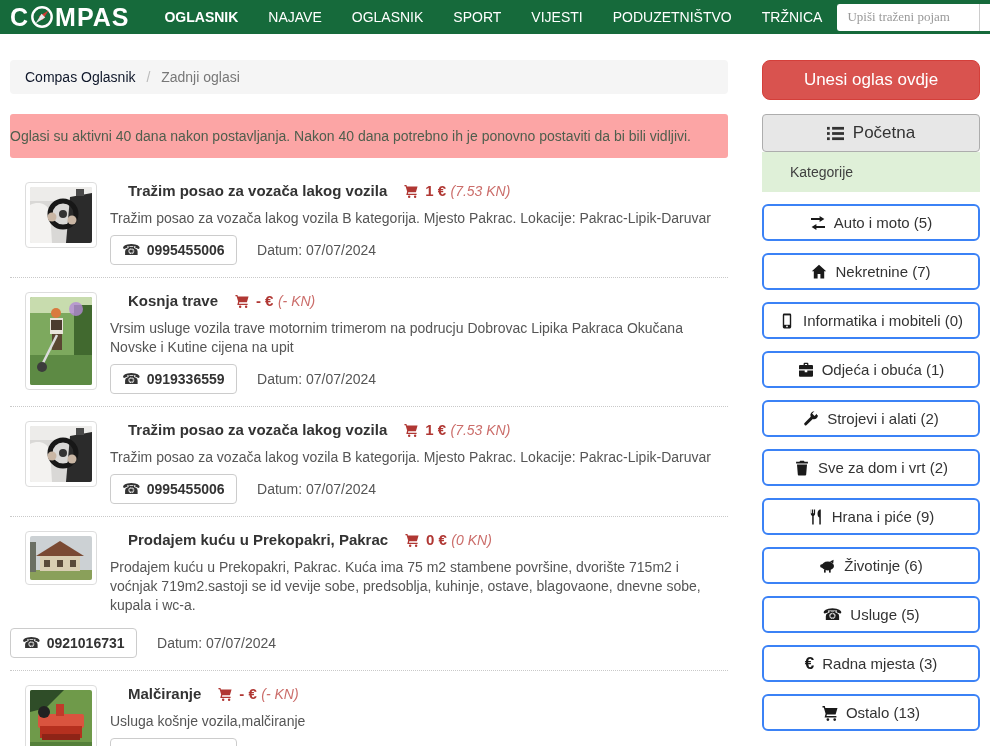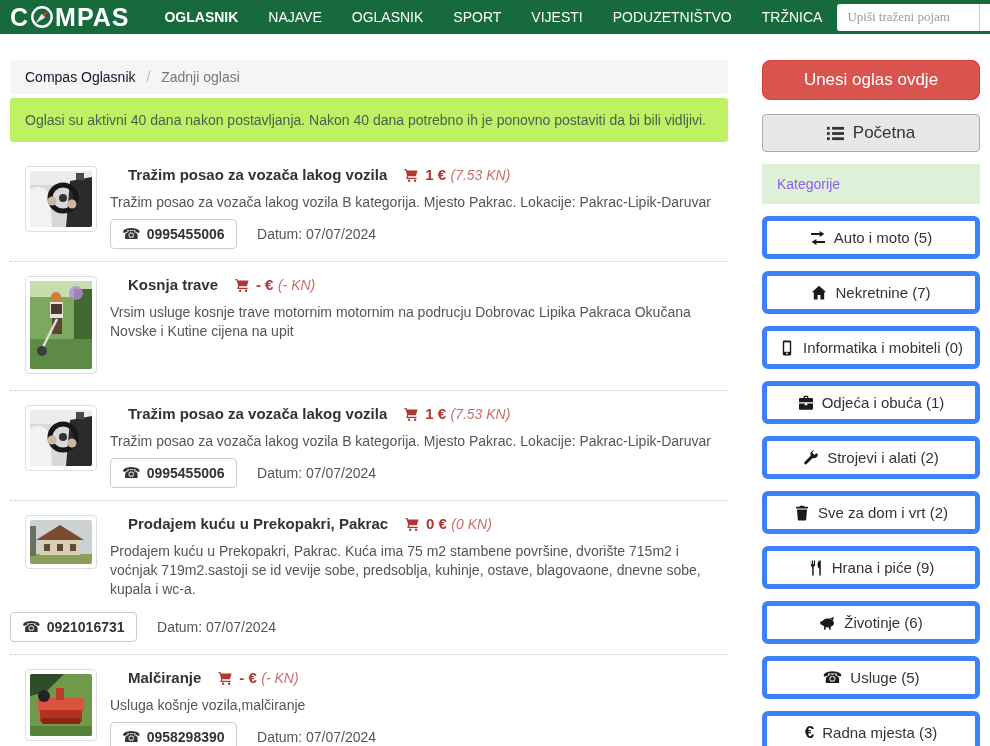--- a/index.html
+++ b/index.html
@@ -29,22 +29,22 @@
   
   .main { display: flex; padding: 0 10px; align-items: flex-start; }
   .content { width: 718px; flex: none; }
   .sidebar { width: 218px; flex: none; margin-left: 34px; }
 
   
   .breadcrumb { margin-top: 26px; background: #f5f5f5; border-radius: 4px;
     padding: 9px 15px; font-size: 14px; color: #777; }
   .breadcrumb a { color: #0f172a; text-decoration: none; }
   .breadcrumb .sep { color: #bbb; margin: 0 7px; }
-  .notice { margin-top: 4px; background: #bef264; border-radius: 3px;
-    padding: 13px 15px; font-size: 14px; color: #4f5e4d; line-height: 18px; }
+  .notice { margin-top: 20px; background: #fca5a5; border-radius: 3px;
+    padding: 13px 0; font-size: 14px; color: #4f5e4d; line-height: 18px; }
 
   
   .ads { margin-top: 10px; }
   .ad { padding: 12px 0; }
   .ad + .ad { border-top: 1px dotted #c9c9c9; }
   .ad::after { content: ""; display: block; clear: both; }
   .thumb { float: left; margin: 2px 13px 4px 15px; background: #fff;
     border: 1px solid #ddd; border-radius: 4px; padding: 4px; cursor: pointer; }
   .thumb svg { display: block; border-radius: 2px; }
   .ad-body { overflow: hidden; }
@@ -65,24 +65,24 @@
 
   
   .btn-insert { display: block; width: 100%; margin-top: 26px; background: #d9534f;
     border: 1px solid #d43f3a; border-radius: 8px; color: #fff; font-size: 17px;
     padding: 9px 16px; text-align: center; cursor: pointer;
     font-family: "Liberation Sans", sans-serif; }
   .btn-home { display: flex; align-items: center; justify-content: center; gap: 9px;
     width: 100%; margin-top: 14px; background: #e7e7e7; border: 1px solid #adadad;
     border-radius: 4px; color: #333; font-size: 17px; padding: 8px 0;
     cursor: pointer; font-family: "Liberation Sans", sans-serif; }
-  .kategorije { margin-top: 12px; background: #dff0d8; padding: 12px 15px;
-    font-size: 14px; color: #8b5cf6; }
+  .kategorije { background: #dff0d8; padding: 12px 28px;
+    font-size: 14px; color: #404040; }
   .cat-btn { display: flex; align-items: center; justify-content: center; gap: 8px;
-    width: 100%; margin-top: 12px; background: #fff; border: 5px solid #3b82f6;
+    width: 100%; margin-top: 12px; background: #fff; border: 2px solid #3b82f6;
     border-radius: 6px; padding: 8px 0; font-size: 15px; color: #333;
     cursor: pointer; font-family: "Liberation Sans", sans-serif; }
   .cat-btn svg { flex: none; }
   .glyph { font-size: 16px; line-height: 1; color: #1a1a1a; }
   .euro-glyph { font-size: 17px; font-weight: bold; color: #1a1a1a; line-height: 1; }
 </style>
 </head>
 <body>
 
 <header class="navbar">
@@ -177,21 +177,25 @@
           <div class="ad-head">
             <h3 class="ad-title">Kosnja trave</h3>
             <span class="price">
               <svg class="cart" width="14" height="14" viewBox="0 0 16 16">
                 <path fill="#b03733" d="M.5 1h2.3l.5 1.9h12.2l-1.9 6.6H4.9l-.4 1.6h9.9v1.5H2.6l1-3.9L1.8 2.5H.5V1zm5.4 12.2a1.4 1.4 0 110 2.8 1.4 1.4 0 010-2.8zm6.8 0a1.4 1.4 0 110 2.8 1.4 1.4 0 010-2.8z"></path>
               </svg>
               <span class="eur">- €</span>
               <span class="kn">(- KN)</span>
             </span>
           </div>
-          <p class="ad-desc">Vrsim usluge kosnje trave motornim motornim na podrucju Dobrovac Lipika Pakraca Okučana Novske i Kutine cijena na upit</p>
+          <p class="ad-desc">Vrsim usluge vozila trave motornim trimerom na podrucju Dobrovac Lipika Pakraca Okučana Novske i Kutine cijena na upit</p>
+          <div class="ad-meta">
+            <button class="phone-btn"><span class="ph">☎</span><span>0919336559</span></button>
+            <span class="ad-date">Datum: 07/07/2024</span>
+          </div>
         </div>
       </div>
 
       <div class="ad">
         <div class="thumb">
           <svg width="62" height="56" viewBox="0 0 62 56">
             <rect width="62" height="56" fill="#d9d8d6"></rect>
             <rect width="62" height="14" fill="#edecea"></rect>
             <polygon points="40,10 62,6 62,56 36,56" fill="#2b2b2b"></polygon>
             <path d="M0 18 C8 14 16 16 20 24 L22 56 L0 56 Z" fill="#f3f2f0"></path>

